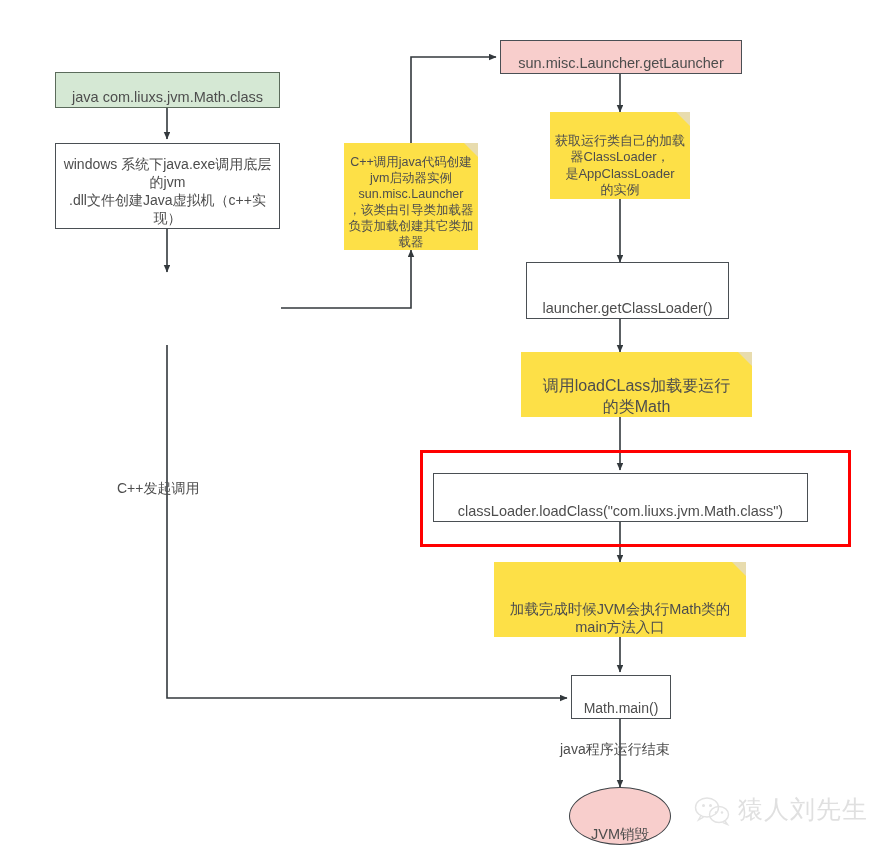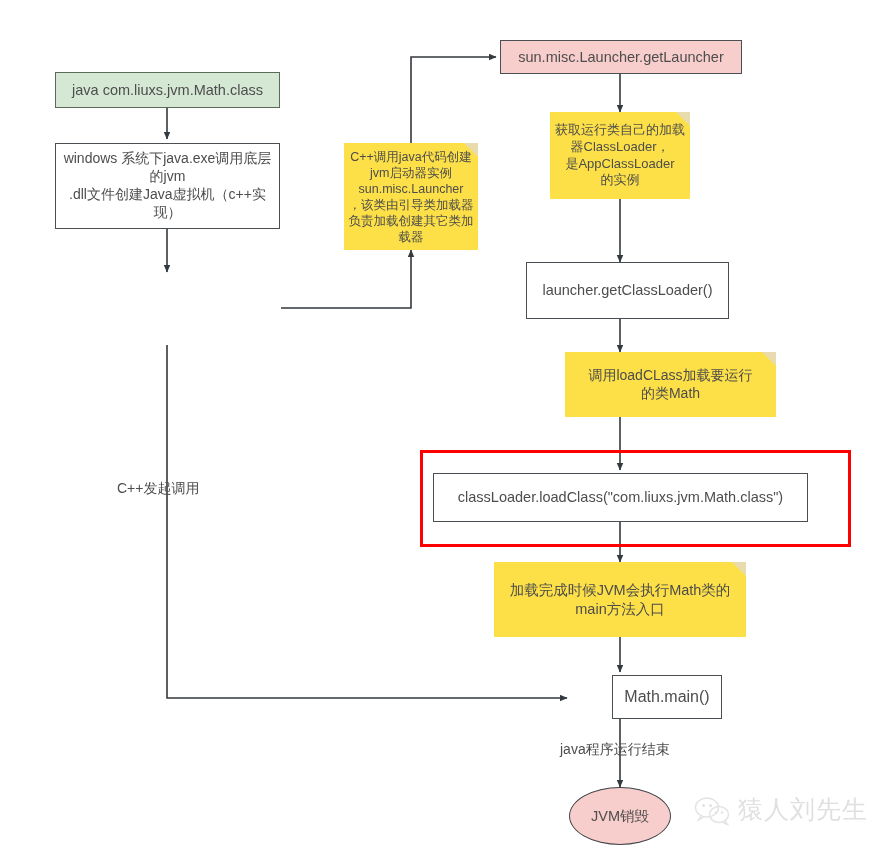--- a/index.html
+++ b/index.html
@@ -15,21 +15,21 @@
     width: 880px;
     height: 854px;
     background: #ffffff;
     overflow: hidden;
   }
   
   .node {
     position: absolute;
     box-sizing: border-box;
     display: flex;
-    align-items: center;
+    align-items: flex-end;
     justify-content: center;
     text-align: center;
     color: #4d4d4d;
     line-height: 1.28;
     white-space: pre-line;
     padding: 0 4px;
   }
   .box {
     border: 1.6px solid #4a4f54;
     background: #ffffff;
@@ -161,37 +161,37 @@
   <div class="node note" style="left:550px; top:112px; width:140px; height:87px; font-size:13px;">
     <span>获取运行类自己的加载器ClassLoader，
 是AppClassLoader
 的实例</span>
   </div>
 
   <div class="node box" style="left:526px; top:262px; width:203px; height:57px; font-size:14.5px;">
     <span>launcher.getClassLoader()</span>
   </div>
 
-  <div class="node note" style="left:521px; top:352px; width:211px; height:65px; font-size:14px;margin-left:44px;">
+  <div class="node note" style="left:521px; top:352px; width:231px; height:65px; font-size:16px;">
     <span>调用loadCLass加载要运行
 的类Math</span>
   </div>
 
   <div class="redzone" style="left:420px; top:450px; width:431px; height:97px;"></div>
 
   <div class="node box" style="left:433px; top:473px; width:375px; height:49px; font-size:14.5px;">
     <span>classLoader.loadClass("com.liuxs.jvm.Math.class")</span>
   </div>
 
   <div class="node note" style="left:494px; top:562px; width:252px; height:75px; font-size:14.5px;">
     <span>加载完成时候JVM会执行Math类的
 main方法入口</span>
   </div>
 
-  <div class="node box" style="left:571px; top:675px; width:110px; height:44px; font-size:16px;margin-left:41px;">
+  <div class="node box" style="left:571px; top:675px; width:100px; height:44px; font-size:14px;">
     <span>Math.main()</span>
   </div>
 
   <div class="node ellipse" style="left:569px; top:787px; width:102px; height:58px; font-size:14.5px;">
     <span>JVM销毁</span>
   </div>
 
   <div class="edge-label" style="left:117px; top:480px; font-size:14px;">
     <span>C++发起调用</span>
   </div>

